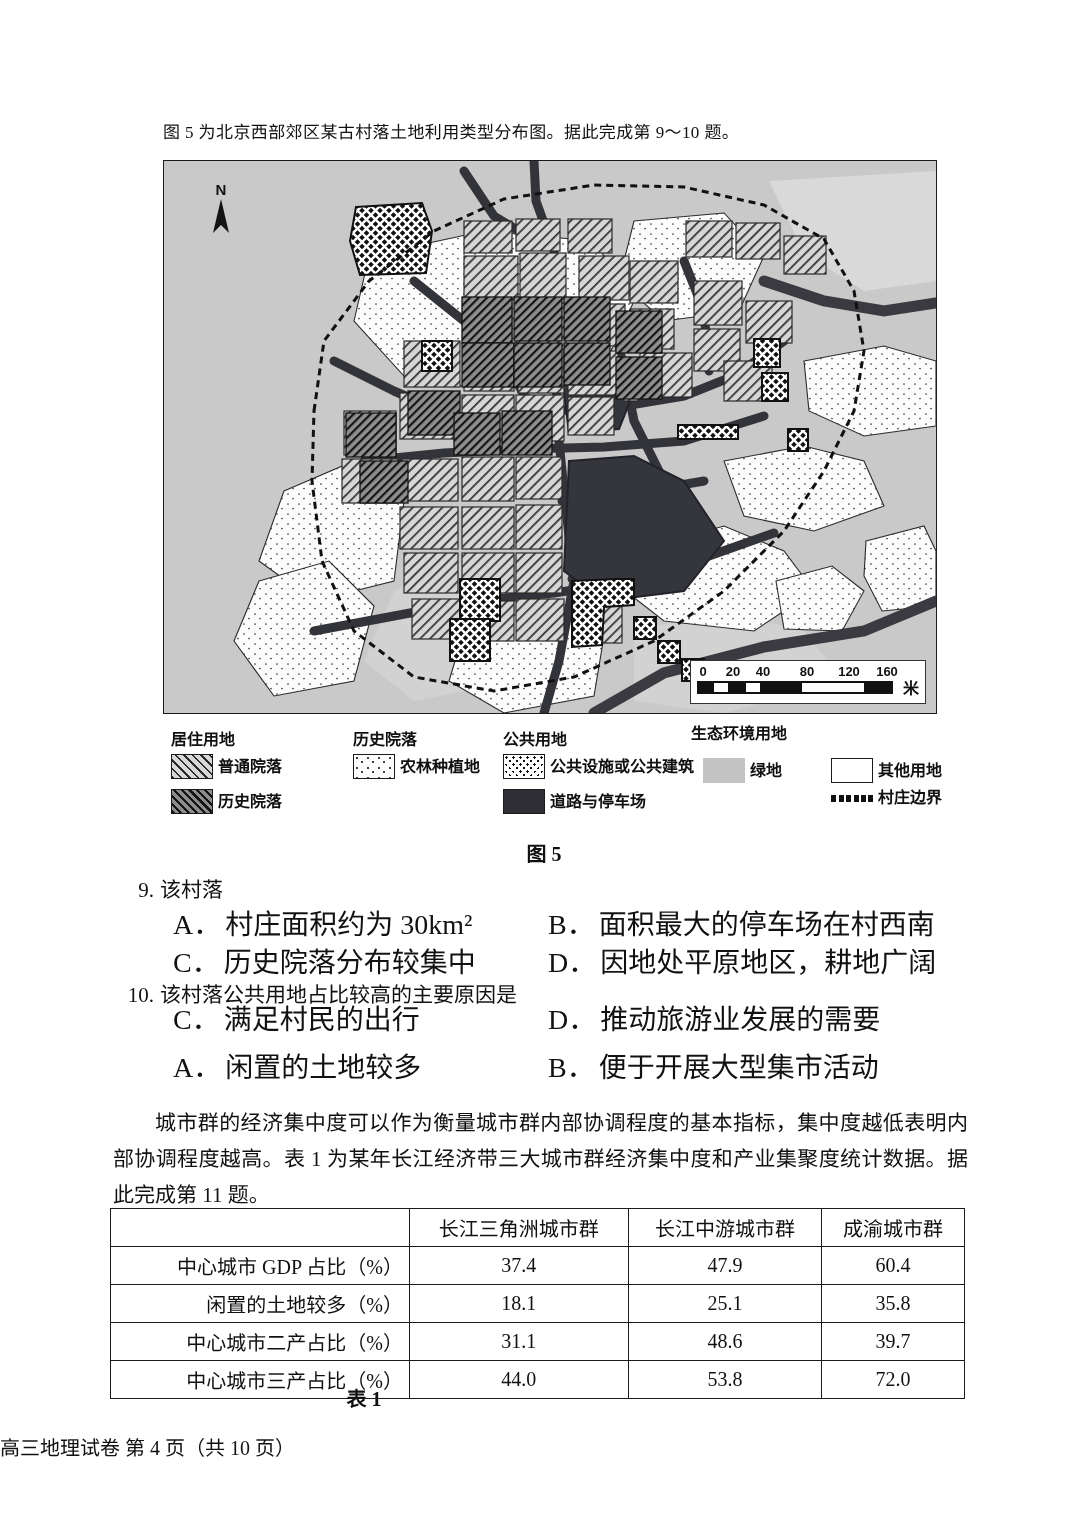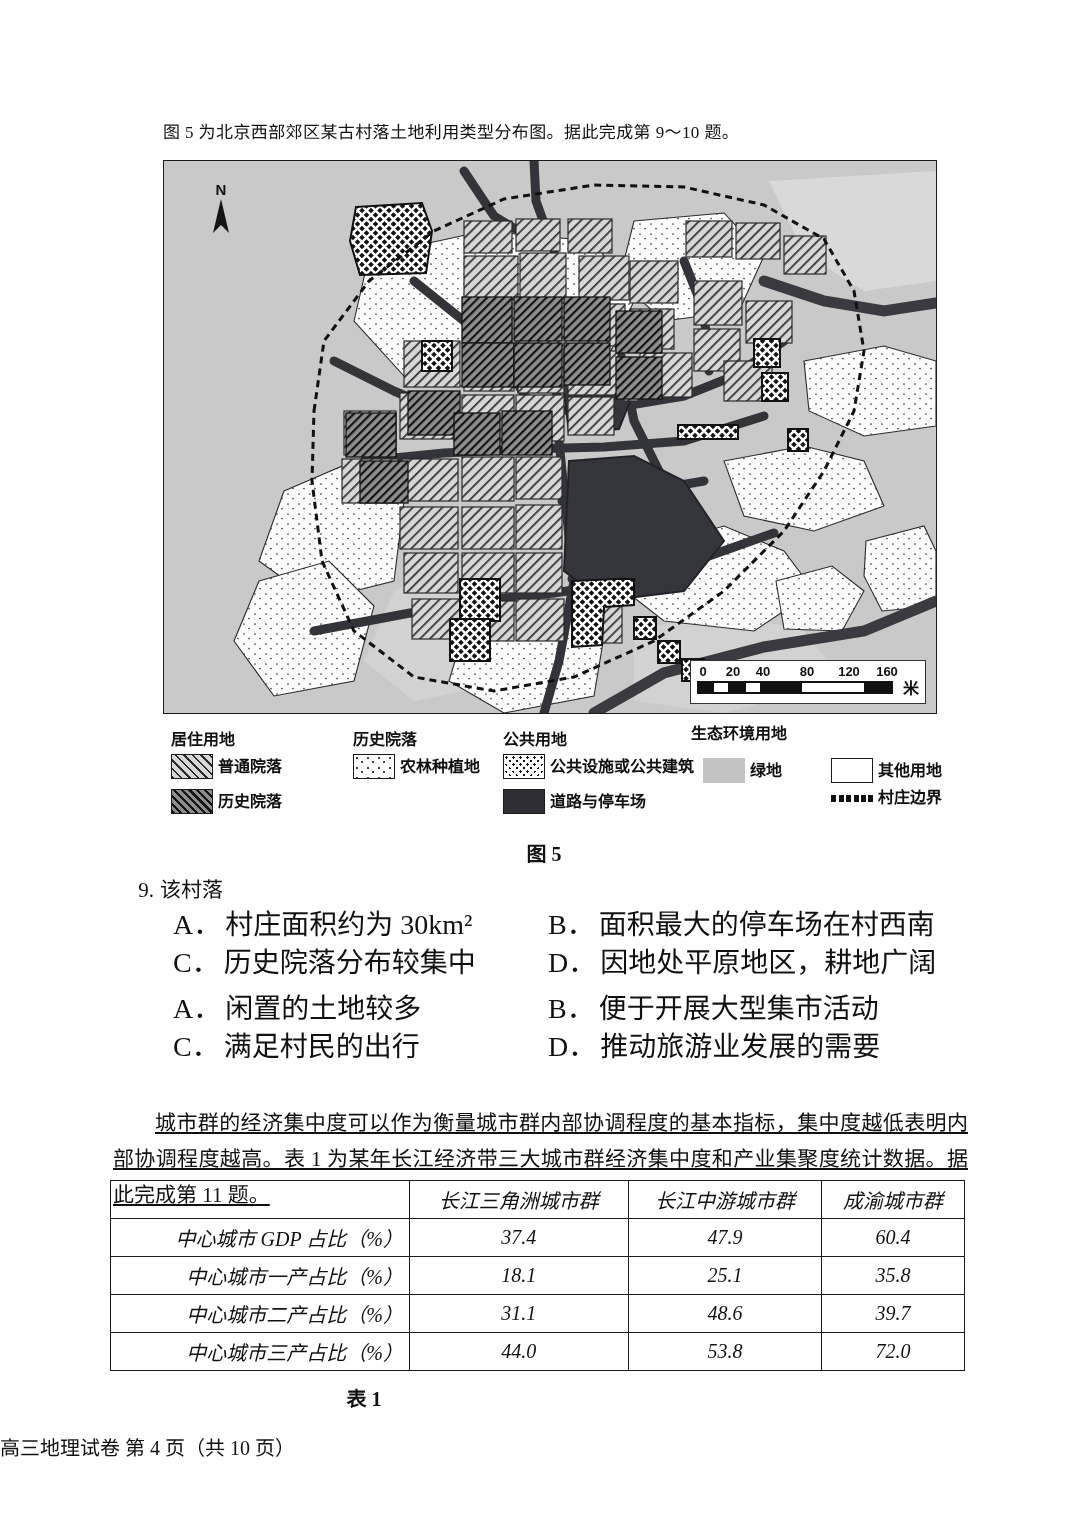--- a/index.html
+++ b/index.html
@@ -120,25 +120,24 @@
   .q-opt{position:absolute;font-size:28px;white-space:nowrap;line-height:1;}
   .q-opt.col1{left:55px;}
   .q-opt.col2{left:430px;}
   .opt-key{margin-right:4px;}
 
   
   .para{
     position:absolute;left:113px;width:855px;top:1105px;
     font-size:21px;line-height:36px;text-align:justify;
     text-indent:42px;
-    text-decoration:underline;
-  }
-
-  
-  .tbl-wrap{position:absolute;left:110px;top:1180px;width:855px;font-style:italic;}
+  }
+
+  
+  .tbl-wrap{position:absolute;left:110px;top:1208px;width:855px;}
   table.stat{
     border-collapse:collapse;width:100%;
     font-size:20px;
   }
   table.stat td,table.stat th{
     border:1.5px solid #1a1a1a;
     height:37px;padding:0 6px;
     font-weight:normal;
     text-align:center;
     white-space:nowrap;
@@ -402,34 +401,37 @@
       <div class="q-opt col1">
         <span class="opt-key">C．</span><span>历史院落分布较集中</span>
       </div>
       <div class="q-opt col2">
         <span class="opt-key">D．</span><span>因地处平原地区，耕地广阔</span>
       </div>
     </div>
   </div>
 
   <div class="q-block" style="top:985px">
+    <div class="q-stem">
+      <span class="q-num">10.</span><span>该村落公共用地占比较高的主要原因是</span>
+    </div>
+    <div class="q-opts">
+      <div class="q-opt col1">
+        <span class="opt-key">C．</span><span>满足村民的出行</span>
+      </div>
+      <div class="q-opt col2">
+        <span class="opt-key">D．</span><span>推动旅游业发展的需要</span>
+      </div>
+    </div>
     <div class="q-opts" style="margin-top:10px">
       <div class="q-opt col1">
         <span class="opt-key">A．</span><span>闲置的土地较多</span>
       </div>
       <div class="q-opt col2">
         <span class="opt-key">B．</span><span>便于开展大型集市活动</span>
-      </div>
-    </div>
-    <div class="q-opts">
-      <div class="q-opt col1">
-        <span class="opt-key">C．</span><span>满足村民的出行</span>
-      </div>
-      <div class="q-opt col2">
-        <span class="opt-key">D．</span><span>推动旅游业发展的需要</span>
       </div>
     </div>
   </div>
 
   <div class="para">城市群的经济集中度可以作为衡量城市群内部协调程度的基本指标，集中度越低表明内部协调程度越高。表 1 为某年长江经济带三大城市群经济集中度和产业集聚度统计数据。据此完成第 11 题。</div>
 
   <div class="tbl-wrap">
     <table class="stat">
       <thead>
         <tr>
@@ -440,21 +442,21 @@
         </tr>
       </thead>
       <tbody>
         <tr>
           <td class="rowhead">中心城市 GDP 占比（%）</td>
           <td>37.4</td>
           <td>47.9</td>
           <td>60.4</td>
         </tr>
         <tr>
-          <td class="rowhead">中心城市一产占比（%）</td>
+          <td class="rowhead">闲置的土地较多（%）</td>
           <td>18.1</td>
           <td>25.1</td>
           <td>35.8</td>
         </tr>
         <tr>
           <td class="rowhead">中心城市二产占比（%）</td>
           <td>31.1</td>
           <td>48.6</td>
           <td>39.7</td>
         </tr>

